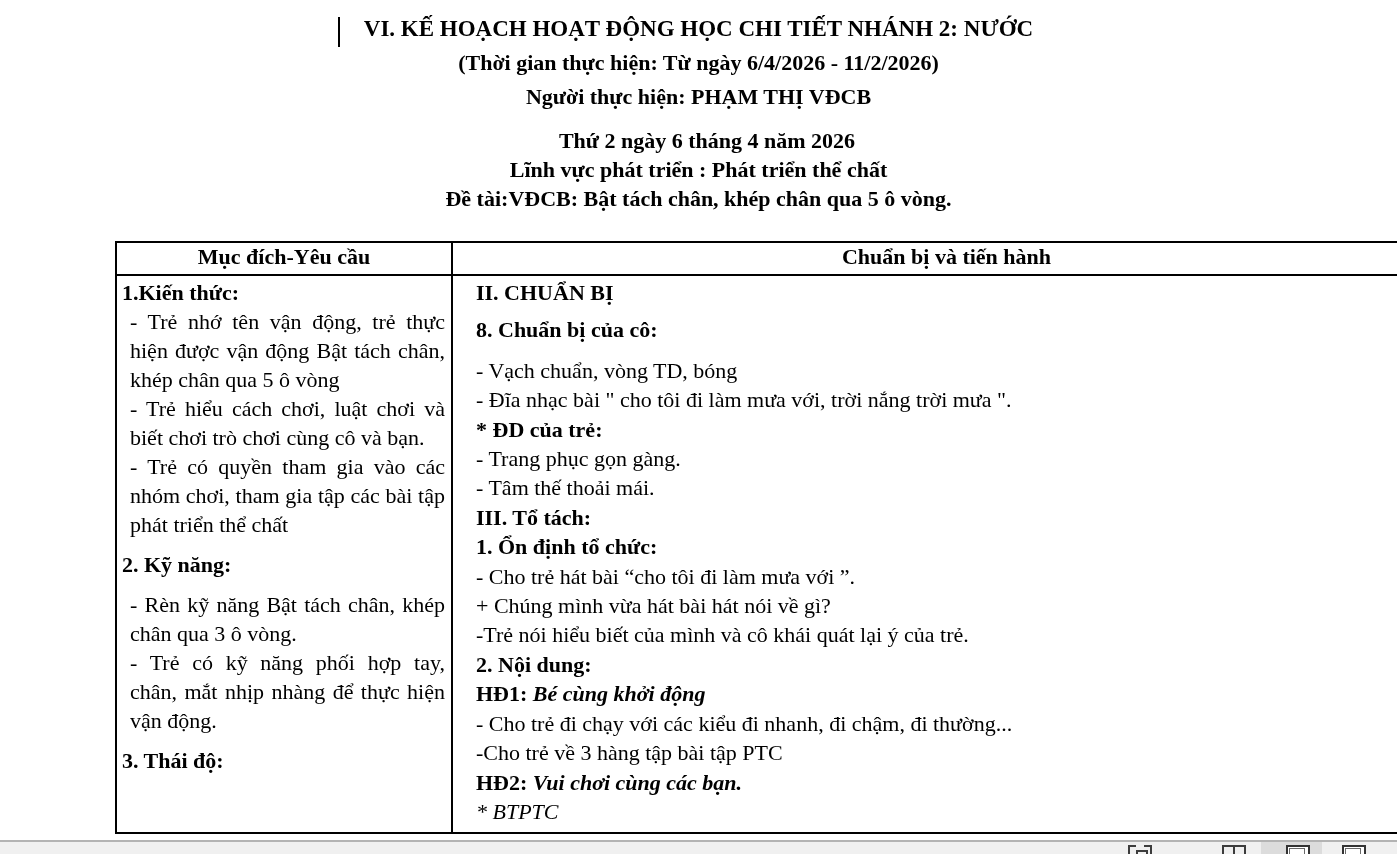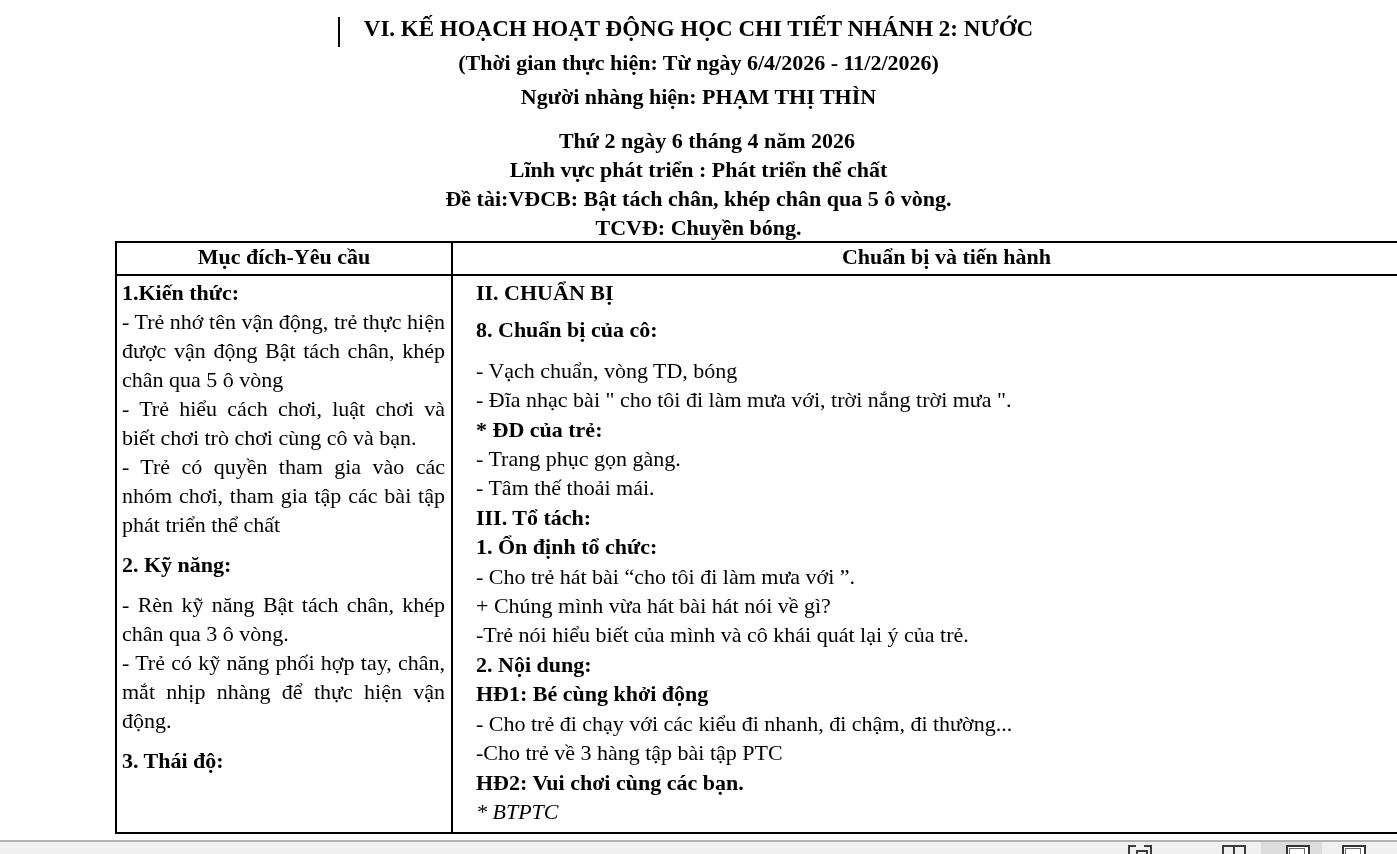--- a/index.html
+++ b/index.html
@@ -20,28 +20,28 @@
   table.plan{position:absolute;left:115px;top:241px;width:1327px;border-collapse:collapse;
     table-layout:fixed;}
   table.plan th, table.plan td{border:2px solid #000;vertical-align:top;}
   th.c-left{width:334px;}
   table.plan th{font-size:22px;font-weight:bold;text-align:center;height:29px;padding:1px 0;}
   td.cell{font-size:22px;padding:2px 6px 6px 6px;height:540px;}
   td.cell-left{padding:2px 6px 6px 5px;}
   td.cell-right{padding:2px 10px 6px 23px;}
 
   .lp,.lh{line-height:29px;margin:0;}
-  .lp{text-align:justify;}
+  .lp{text-align:justify;margin-left:8px;}
   .lh{font-weight:bold;}
   .gap{margin-top:11px;}
 
   .rl{line-height:29.4px;white-space:nowrap;overflow:hidden;}
   .b{font-weight:bold;}
   .i{font-style:italic;}
-  .bi{font-weight:bold;}
+  .bi{font-weight:bold;font-style:italic;}
   .mt8{margin-top:8px;}
   .mt11{margin-top:11px;}
 
   
   .statusbar{position:absolute;left:0;top:840px;width:1397px;height:14px;
     background:#f0f0f0;border-top:2px solid #b3b3b3;box-sizing:border-box;}
   .sb-sel{position:absolute;left:1261px;top:842px;width:61px;height:12px;background:#dcdcdc;}
   .sb-btn{position:absolute;top:845px;height:12px;}
   .sb-focus{left:1128px;width:24px;}
   .sb-read{left:1222px;width:24px;}
@@ -60,25 +60,24 @@
 </head>
 <body>
 
 <div class="page">
 
   <div class="caret"></div>
 
   <div class="hdr">
     <div class="hdr-l1">VI. KẾ HOẠCH HOẠT ĐỘNG HỌC CHI TIẾT NHÁNH 2: NƯỚC</div>
     <div class="hdr-l2">(Thời gian thực hiện: Từ ngày 6/4/2026 - 11/2/2026)</div>
-    <div class="hdr-l3">Người nhàng hiện: PHẠM THỊ THÌN</div>
+    <div class="hdr-l3">Người thực hiện: PHẠM THỊ VĐCB</div>
     <div class="hdr-l4">Thứ 2 ngày 6 tháng 4 năm 2026</div>
     <div class="hdr-l5">Lĩnh vực phát triển : Phát triển thể chất</div>
     <div class="hdr-l6">Đề tài:VĐCB: Bật tách chân, khép chân qua 5 ô vòng.</div>
-    <div class="hdr-l7">TCVĐ: Chuyền bóng.</div>
   </div>
 
   <table class="plan">
     <tbody>
         <tr>
       <th class="c-left">Mục đích-Yêu cầu</th>
       <th class="c-right">Chuẩn bị và tiến hành</th>
     </tr>
     <tr>
       <td class="cell cell-left">

